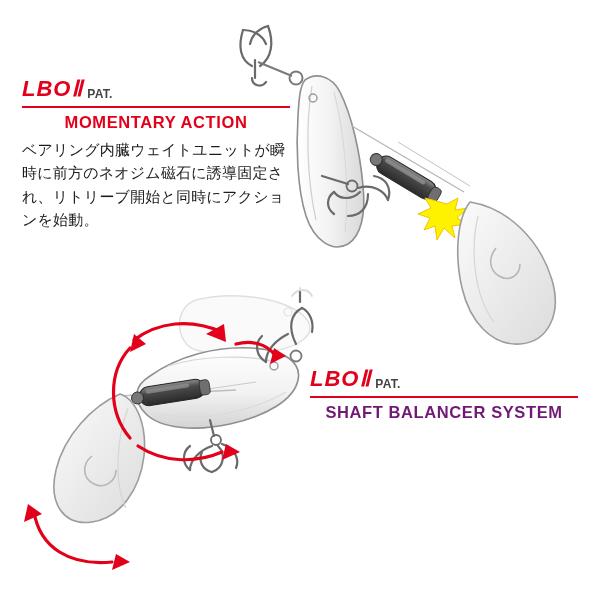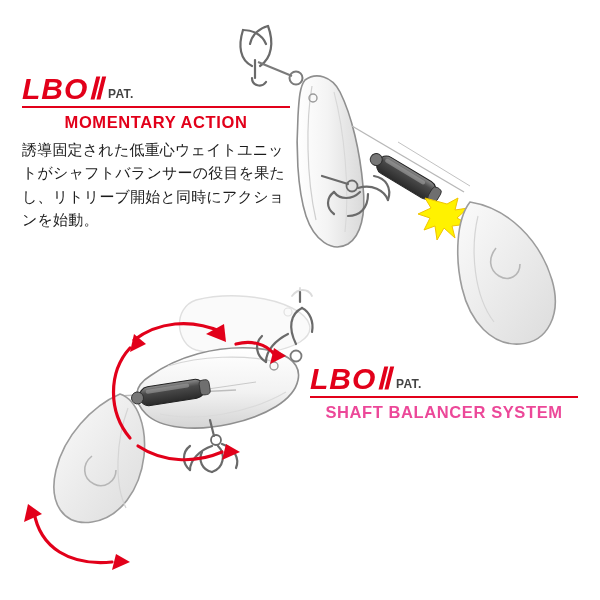--- a/index.html
+++ b/index.html
@@ -34,21 +34,21 @@
   .logo-row {
     display: flex;
     align-items: flex-end;
     gap: 4px;
     height: 32px;
   }
   .logo-mark {
     font-family: "Liberation Sans", sans-serif;
     font-style: italic;
     font-weight: bold;
-    font-size: 30px;
+    font-size: 22px;
     letter-spacing: 1px;
     color: #e2001a;
     line-height: 30px;
     white-space: nowrap;
   }
   .logo-pat {
     font-family: "Liberation Sans", sans-serif;
     font-size: 12px;
     font-weight: bold;
     color: #444444;
@@ -65,21 +65,21 @@
     font-family: "Liberation Sans", sans-serif;
     font-size: 16.5px;
     font-weight: bold;
     letter-spacing: 0.6px;
     color: #e2001a;
     margin-top: 5px;
     white-space: nowrap;
     text-align: center;
   }
   .heading.grey {
-    color: #ec4899;
+    color: #701a75;
   }
   .body-text {
     margin-top: 6px;
     font-family: "Liberation Sans", sans-serif;
     font-size: 15px;
     line-height: 1.55;
     color: #1b1b1b;
     letter-spacing: 0.2px;
   }
   #block-bottom .body-text { font-size: 14.6px; }
@@ -256,21 +256,21 @@
     </g>
   </svg>
 
   <div class="block" id="block-top">
     <div class="logo-row">
       <span class="logo-mark">LBOⅡ</span>
       <span class="logo-pat">PAT.</span>
     </div>
     <div class="rule"></div>
     <div class="heading">MOMENTARY ACTION</div>
-    <div class="body-text">誘導固定された低重心ウェイトユニットがシャフトバランサーの役目を果たし、リトリーブ開始と同時にアクションを始動。</div>
+    <div class="body-text">ベアリング内臓ウェイトユニットが瞬時に前方のネオジム磁石に誘導固定され、リトリーブ開始と同時にアクションを始動。</div>
   </div>
 
   <div class="block" id="block-bottom">
     <div class="logo-row">
       <span class="logo-mark">LBOⅡ</span>
       <span class="logo-pat">PAT.</span>
     </div>
     <div class="rule"></div>
     <div class="heading grey">SHAFT BALANCER SYSTEM</div>
   </div>

